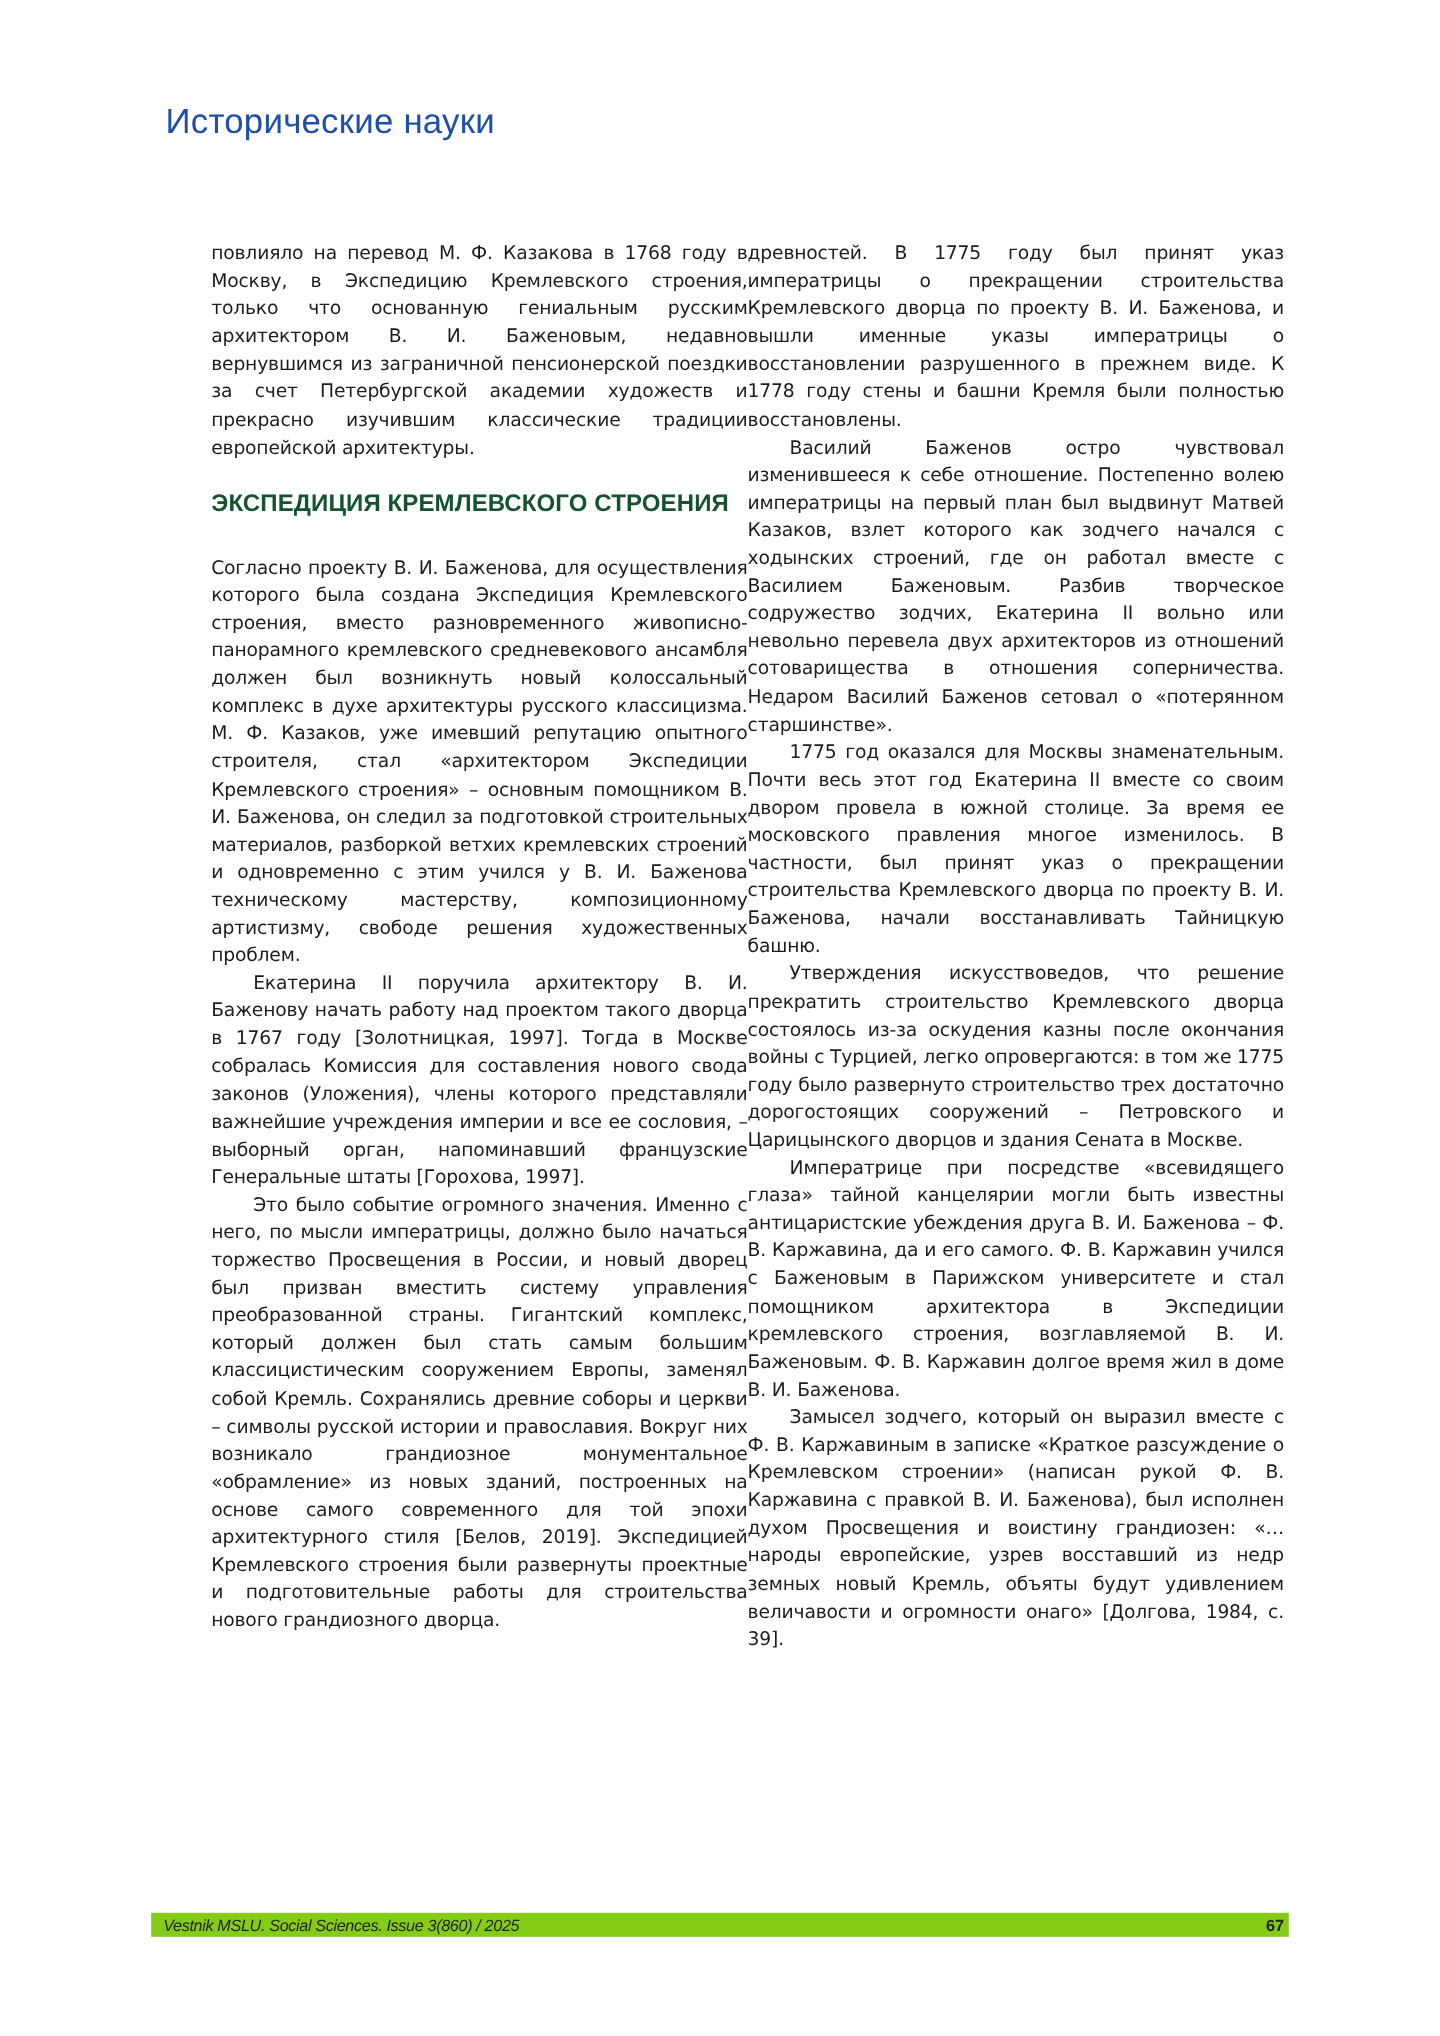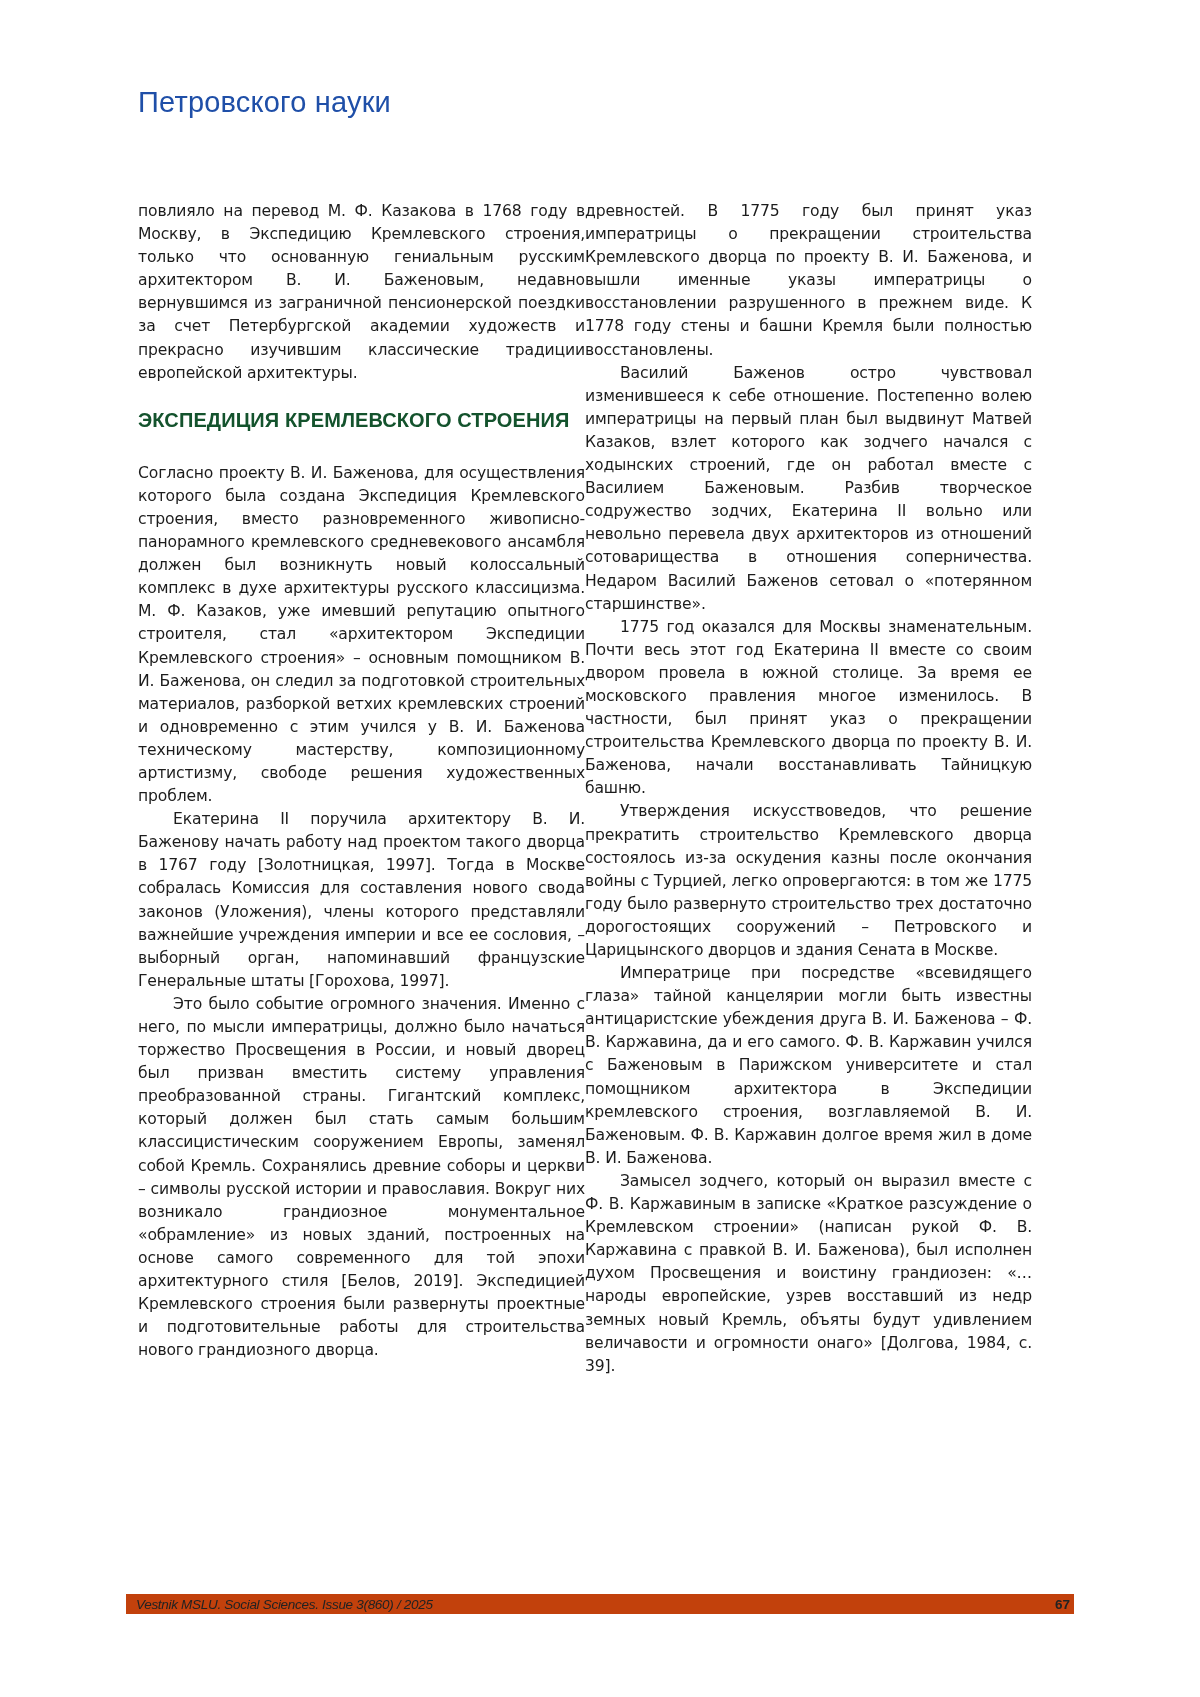--- a/index.html
+++ b/index.html
@@ -24,21 +24,21 @@
       color: #1f4fa8;
       letter-spacing: 0.2px;
       font-weight: normal;
     }
     .columns {
       position: absolute;
       top: 200px;
       left: 138px;
       width: 932px;
       display: flex;
-      justify-content: flex-start;
+      justify-content: flex-end;
     }
     .col {
       width: 447px;
     }
     .col p {
       margin: 0;
       font-size: 15.6px;
       line-height: 23.1px;
       text-align: justify;
       hyphens: auto;
@@ -55,21 +55,21 @@
       font-size: 20px;
       color: #14532d;
       letter-spacing: 0.1px;
     }
     .footer {
       position: absolute;
       left: 126px;
       top: 1594px;
       width: 948px;
       height: 20px;
-      background: #c2410c;
+      background: #84cc16;
       display: flex;
       align-items: center;
       justify-content: space-between;
       padding: 0 4px 0 10px;
       box-sizing: border-box;
     }
     .footer .journal {
       font-family: "Liberation Sans", sans-serif;
       font-style: italic;
       font-size: 13.5px;
@@ -79,21 +79,21 @@
     .footer .page-num {
       font-family: "Liberation Sans", sans-serif;
       font-size: 13.5px;
       color: #222;
       font-weight: bold;
     }
   </style>
 </head>
 <body>
 
-<div class="section-header">Петровского науки</div>
+<div class="section-header">Исторические науки</div>
 
 <div class="columns">
   <div class="col">
     <p>повлияло на перевод М. Ф. Казакова в 1768 году в Москву, в Экспедицию Кремлевского строения, только что основанную гениальным русским архитектором В. И. Баженовым, недавно вернувшимся из заграничной пенсионерской поездки за счет Петербургской академии художеств и прекрасно изучившим классические традиции европейской архитектуры.</p>
     <h2>ЭКСПЕДИЦИЯ КРЕМЛЕВСКОГО СТРОЕНИЯ</h2>
     <p>Согласно проекту В. И. Баженова, для осуществления которого была создана Экспедиция Кремлевского строения, вместо разновременного живописно-панорамного кремлевского средневекового ансамбля должен был возникнуть новый колоссальный комплекс в духе архитектуры русского классицизма. М. Ф. Казаков, уже имевший репутацию опытного строителя, стал «архитектором Экспедиции Кремлевского строения» – основным помощником В. И. Баженова, он следил за подготовкой строительных материалов, разборкой ветхих кремлевских строений и одновременно с этим учился у В. И. Баженова техническому мастерству, композиционному артистизму, свободе решения художественных проблем.</p>
     <p class="indent">Екатерина II поручила архитектору В. И. Баженову начать работу над проектом такого дворца в 1767 году [Золотницкая, 1997]. Тогда в Москве собралась Комиссия для составления нового свода законов (Уложения), члены которого представляли важнейшие учреждения империи и все ее сословия, – выборный орган, напоминавший французские Генеральные штаты [Горохова, 1997].</p>
     <p class="indent">Это было событие огромного значения. Именно с него, по мысли императрицы, должно было начаться торжество Просвещения в России, и новый дворец был призван вместить систему управления преобразованной страны. Гигантский комплекс, который должен был стать самым большим классицистическим сооружением Европы, заменял собой Кремль. Сохранялись древние соборы и церкви – символы русской истории и православия. Вокруг них возникало грандиозное монументальное «обрамление» из новых зданий, построенных на основе самого современного для той эпохи архитектурного стиля [Белов, 2019]. Экспедицией Кремлевского строения были развернуты проектные и подготовительные работы для строительства нового грандиозного дворца.</p>
   </div>
   <div class="col">

